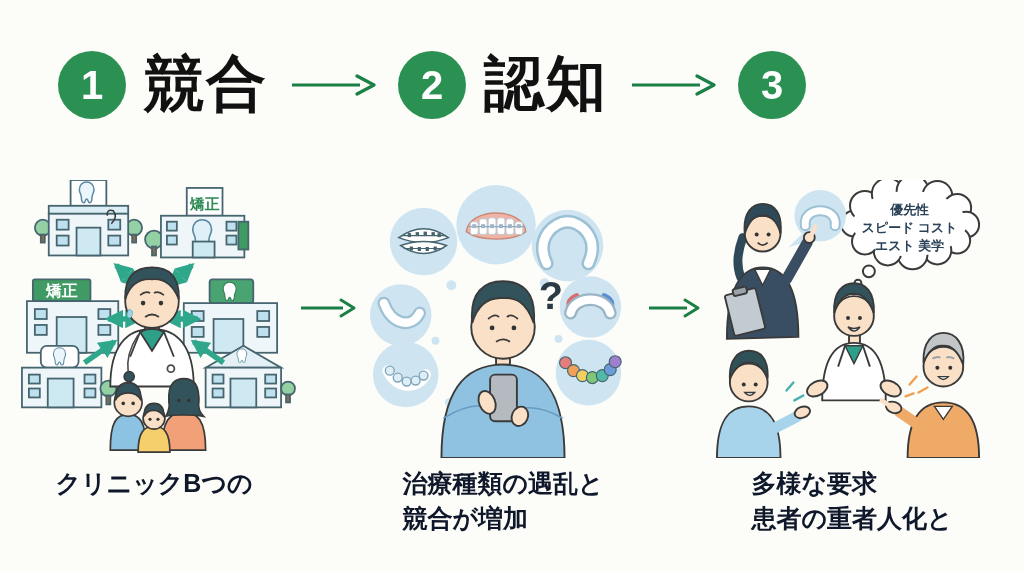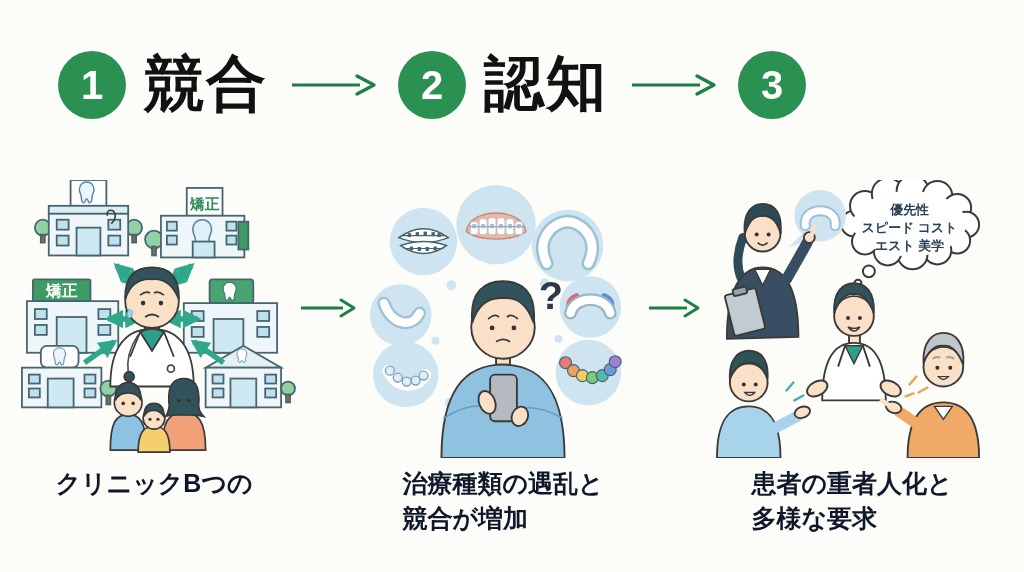--- a/index.html
+++ b/index.html
@@ -438,19 +438,19 @@
             <circle cx="249" cy="189" r="2" fill="#333" stroke="none"></circle>
           <path d="M237,198 Q242,204 247,198 Z" fill="#ffffff" stroke-width="1.4"></path>
           <g stroke="#f0a050" stroke-width="2.4" stroke-linecap="round">
             <line x1="208" y1="206" x2="215" y2="198"></line>
               <line x1="217" y1="214" x2="226" y2="209"></line>
               <line x1="204" y1="218" x2="212" y2="215"></line>
           </g>
         </g>
       </svg>
       <div class="caption">
+        <div>多様な要求</div>
         <div>患者の重者人化と</div>
-        <div>多様な要求</div>
       </div>
     </div>
 
   </div>
 </div>
 
 </body></html>

